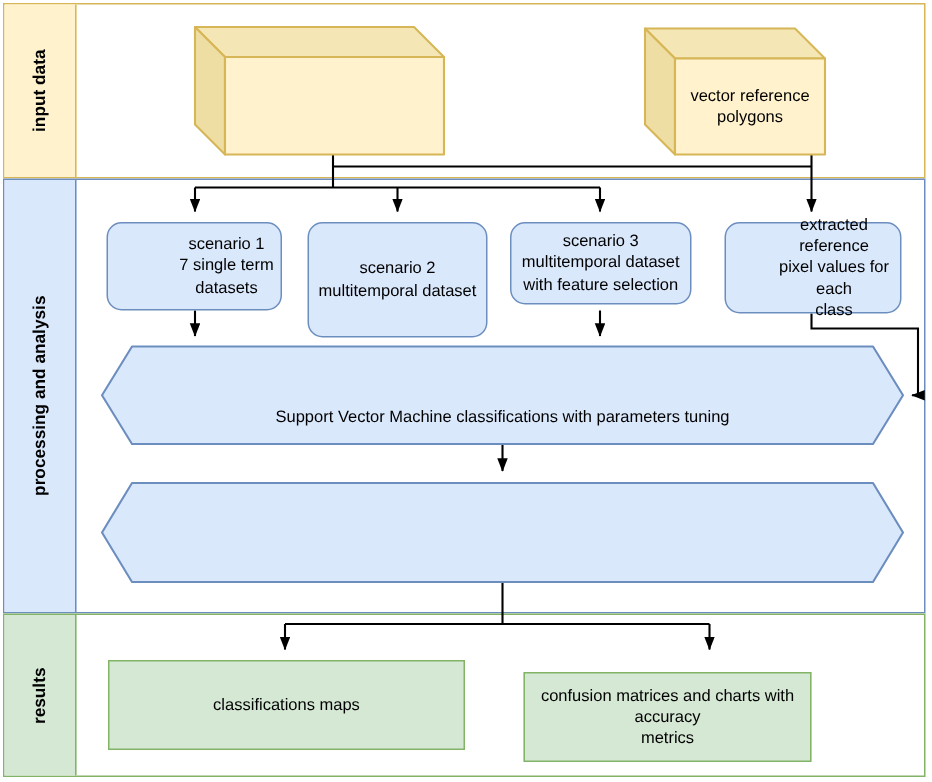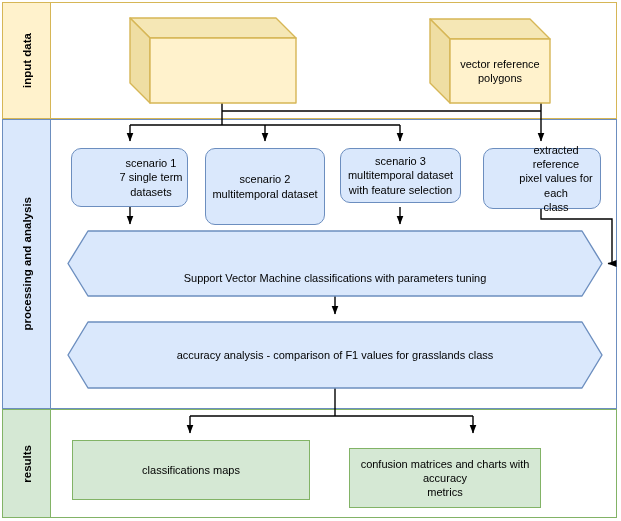--- a/index.html
+++ b/index.html
@@ -111,19 +111,18 @@
   <div class="node blue-round node-scenario2">scenario 2
 multitemporal dataset</div>
   <div class="node blue-round node-scenario3">scenario 3
 multitemporal dataset
 with feature selection</div>
   <div class="node blue-round node-extracted">extracted reference
 pixel values for each
 class</div>
 
   <div class="overlay-label hex1-label">Support Vector Machine classifications with parameters tuning</div>
-  <div class="overlay-label hex2-label">accuracy analysis - comparison of F1 values for grasslands class</div>
 
   <div class="node green-box node-green1">classifications maps</div>
   <div class="node green-box node-green2">confusion matrices and charts with accuracy
 metrics</div>
 
 </div>
 
 </body></html>

